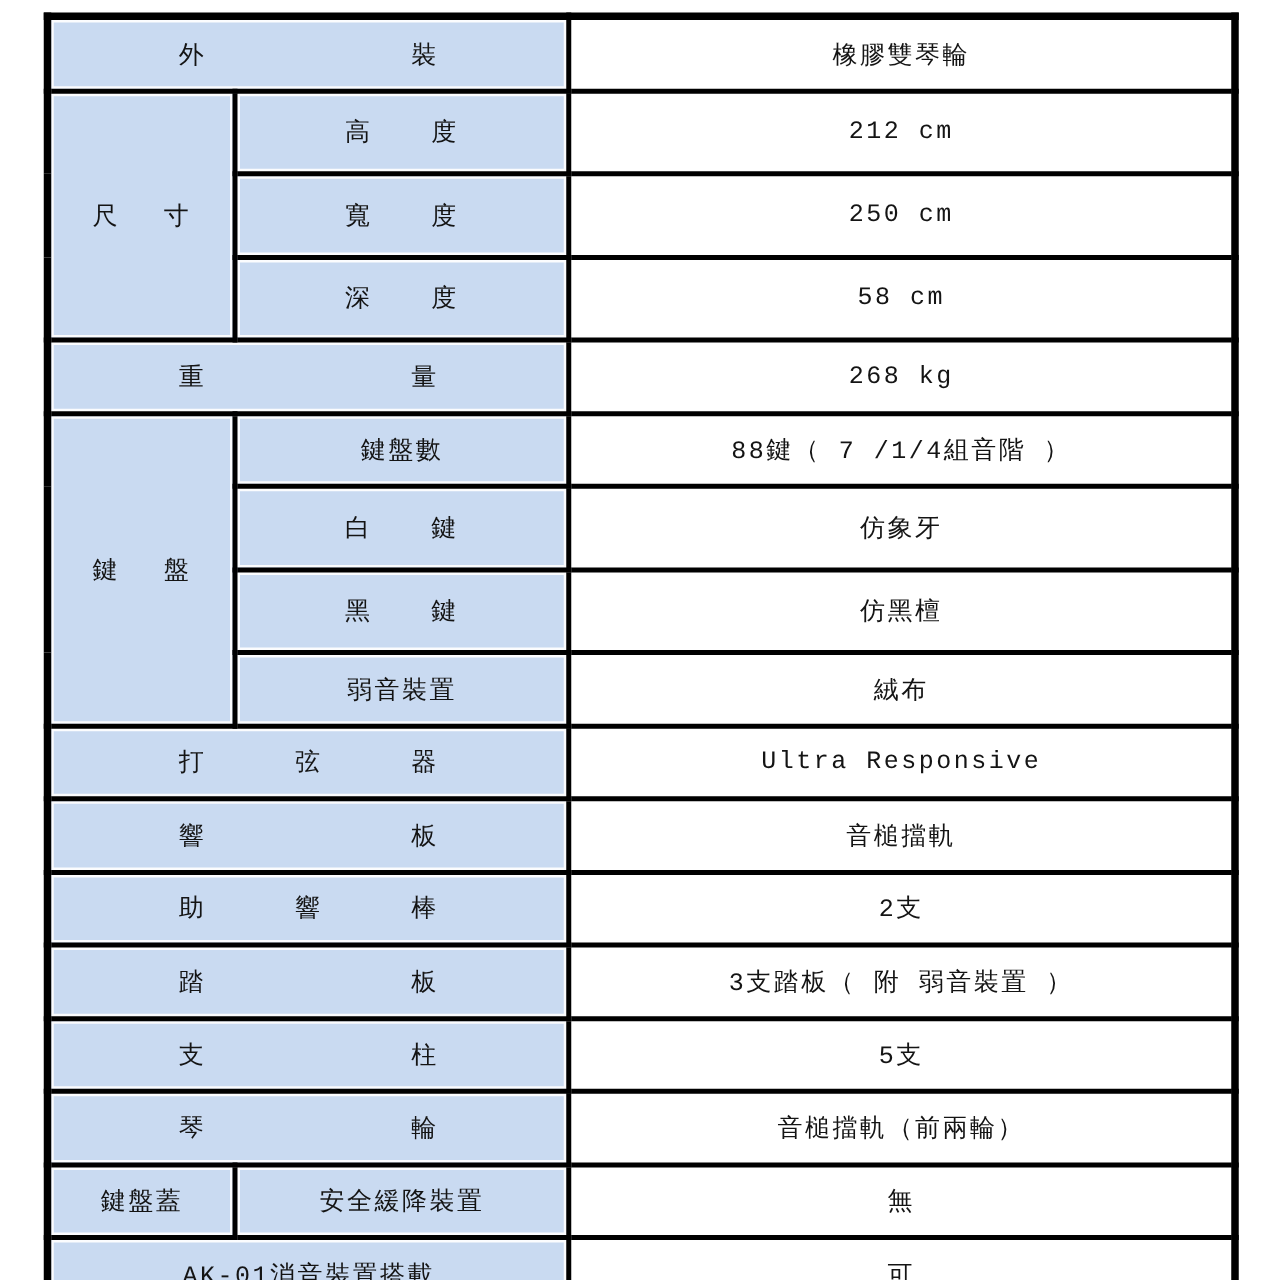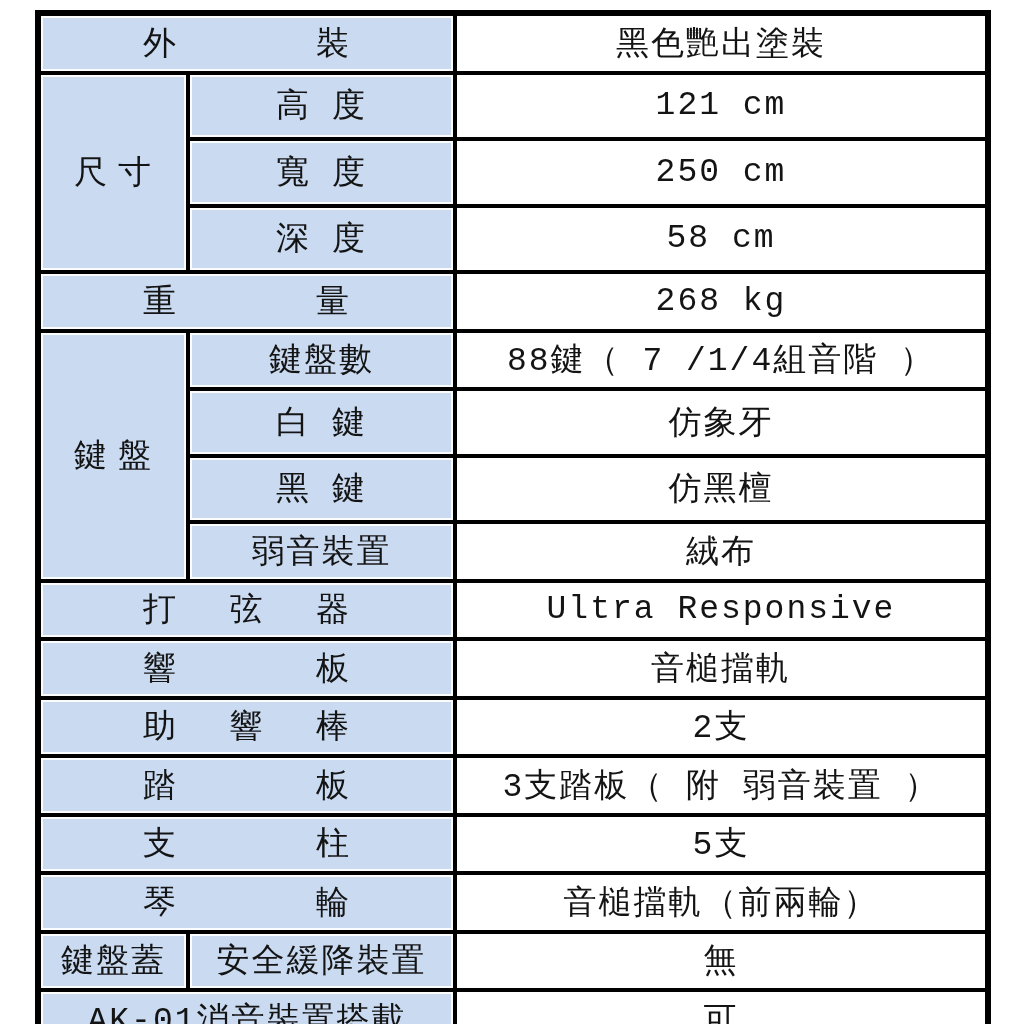--- a/index.html
+++ b/index.html
@@ -22,21 +22,21 @@
     table-layout: fixed;
     border: 6px solid #000000;
   }
   col.col-a { width: 150px; }
   col.col-b { width: 267px; }
   col.col-c { width: 533px; }
   td {
     border: 4px solid #000000;
     height: 54.5px;
     padding: 0;
-    font-size: 33px;
+    font-size: 20px;
     color: #141414;
     letter-spacing: 2px;
     text-align: center;
     vertical-align: middle;
     overflow: hidden;
     white-space: nowrap;
   }
   td.h {
     background: #c9daf1;
     box-shadow: inset 0 0 0 2px #fbfcfe;
@@ -66,26 +66,26 @@
 
 <table class="spec">
   <colgroup>
     <col class="col-a">
     <col class="col-b">
     <col class="col-c">
   </colgroup>
   <tbody>
     <tr>
       <td colspan="2" class="h spread-ab">外裝</td>
-      <td class="v">黑色艷出塗裝</td>
+      <td class="v">橡膠雙琴輪</td>
     </tr>
     <tr>
       <td rowspan="3" class="h spread-a">尺寸</td>
       <td class="h spread-b">高度</td>
-      <td class="v">121 cm</td>
+      <td class="v">212 cm</td>
     </tr>
     <tr>
       <td class="h spread-b">寬度</td>
       <td class="v">250 cm</td>
     </tr>
     <tr>
       <td class="h spread-b">深度</td>
       <td class="v">58 cm</td>
     </tr>
     <tr>

